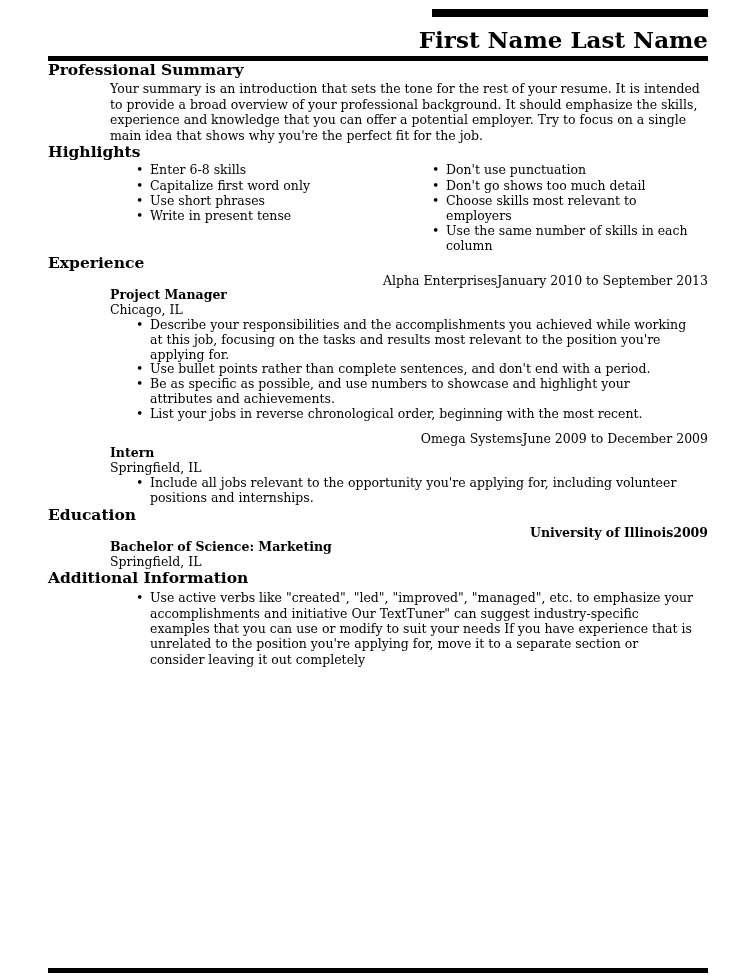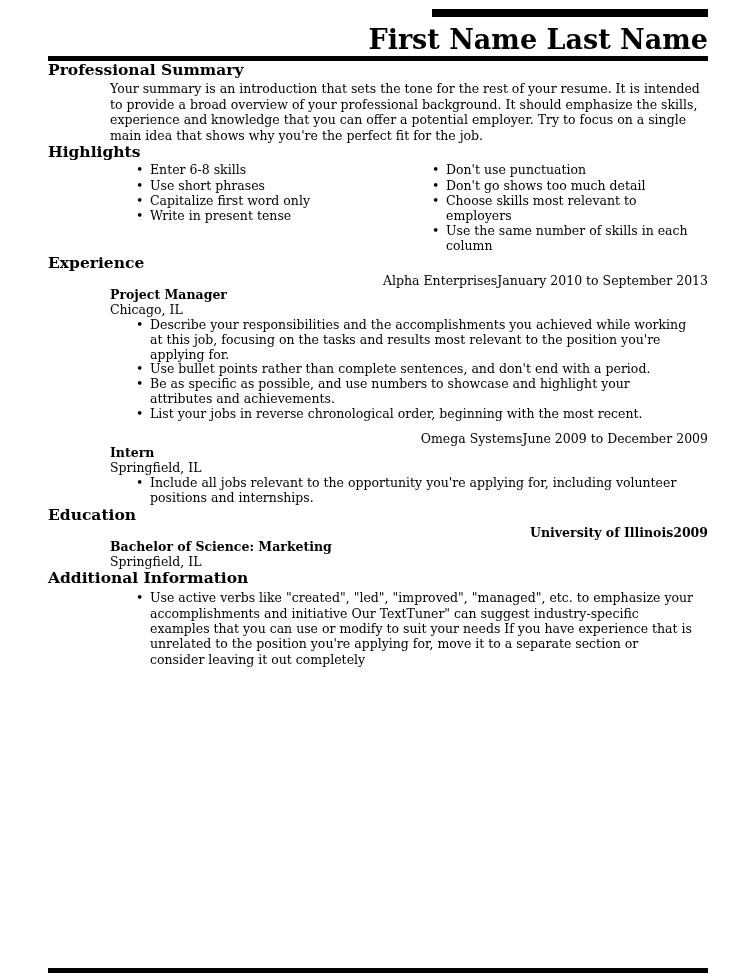--- a/index.html
+++ b/index.html
@@ -21,21 +21,21 @@
   
   .top-bar {
     margin-top: 9px;
     margin-left: auto;
     width: 276px; height: 8px;
     background: #000000;
   }
   .name {
     margin: 8px 0 0 0;
     text-align: right;
-    font-size: 27px;
+    font-size: 23px;
     line-height: 30px;
     font-weight: 700;
     white-space: nowrap;
   }
   .double-rule {
     margin-top: 1px;
     height: 5px;
     border-top: 2px solid #000000;
     border-bottom: 3px solid #000000;
   }
@@ -126,22 +126,22 @@
   <h1 class="name">First Name Last Name</h1>
   <div class="double-rule"></div>
 
   <h2 class="section sec-ps">Professional Summary</h2>
   <p class="summary">Your summary is an introduction that sets the tone for the rest of your resume. It is intended to provide a broad overview of your professional background. It should emphasize the skills, experience and knowledge that you can offer a potential employer. Try to focus on a single main idea that shows why you're the perfect fit for the job.</p>
 
   <h2 class="section sec-hl">Highlights</h2>
   <div class="columns">
     <ul class="col-left">
       <li>Enter 6-8 skills</li>
+      <li>Capitalize first word only</li>
       <li>Use short phrases</li>
-      <li>Capitalize first word only</li>
       <li>Write in present tense</li>
     </ul>
     <ul class="col-right">
       <li>Don't use punctuation</li>
       <li>Don't go shows too much detail</li>
       <li>Choose skills most relevant to employers</li>
       <li>Use the same number of skills in each column</li>
     </ul>
   </div>
 

